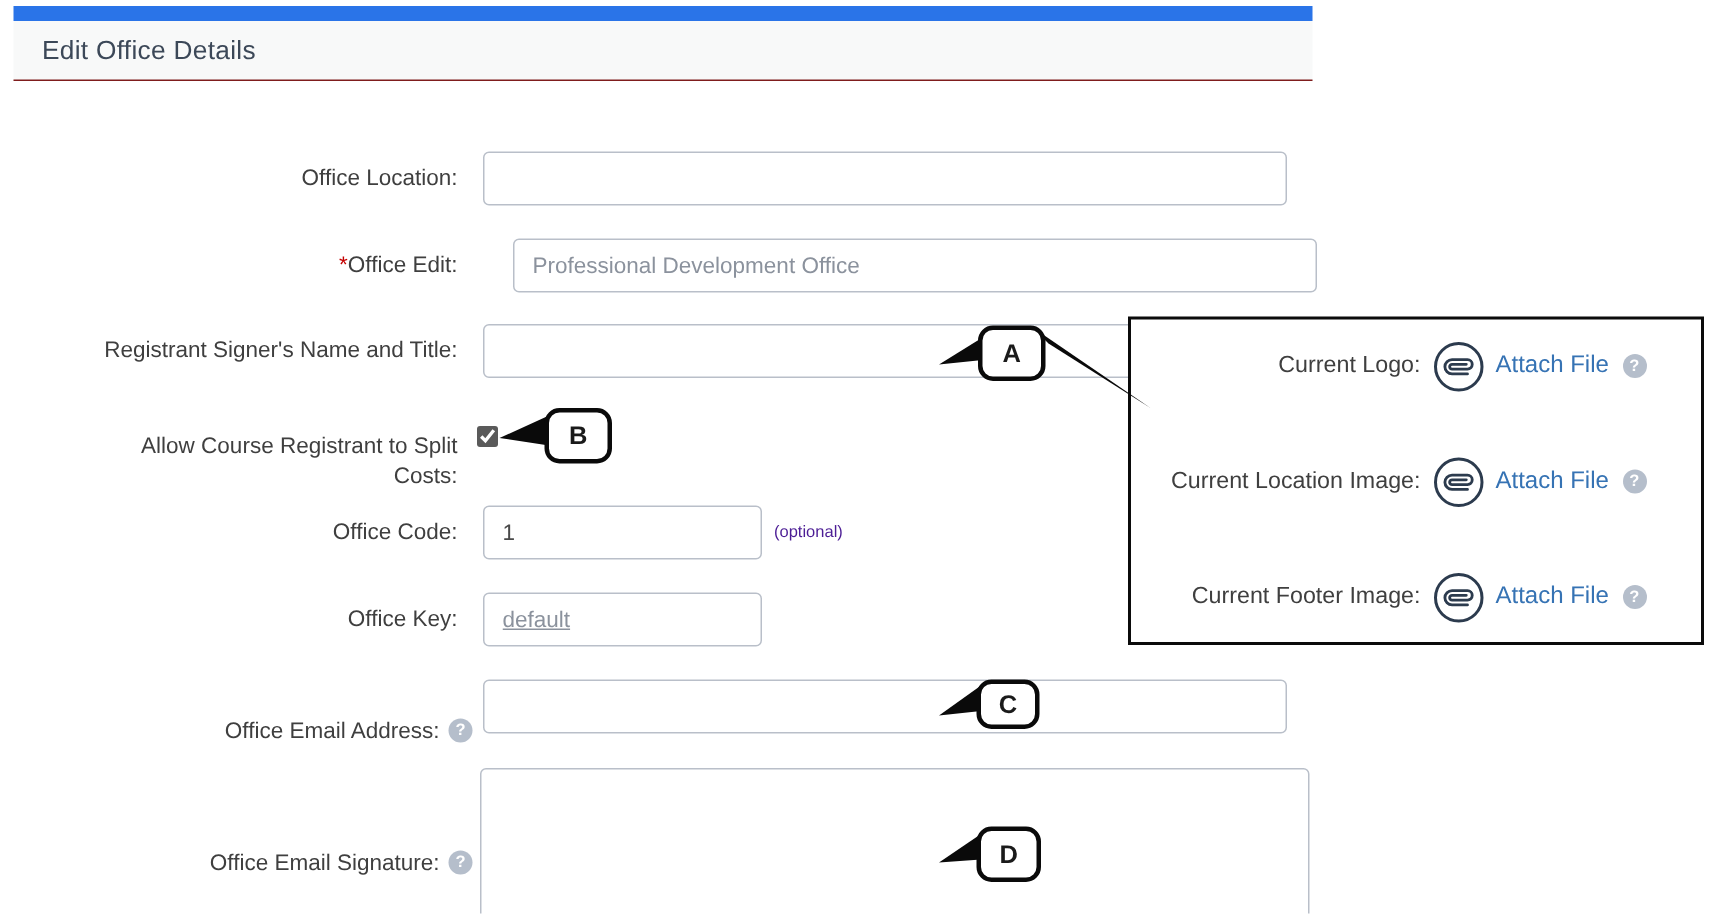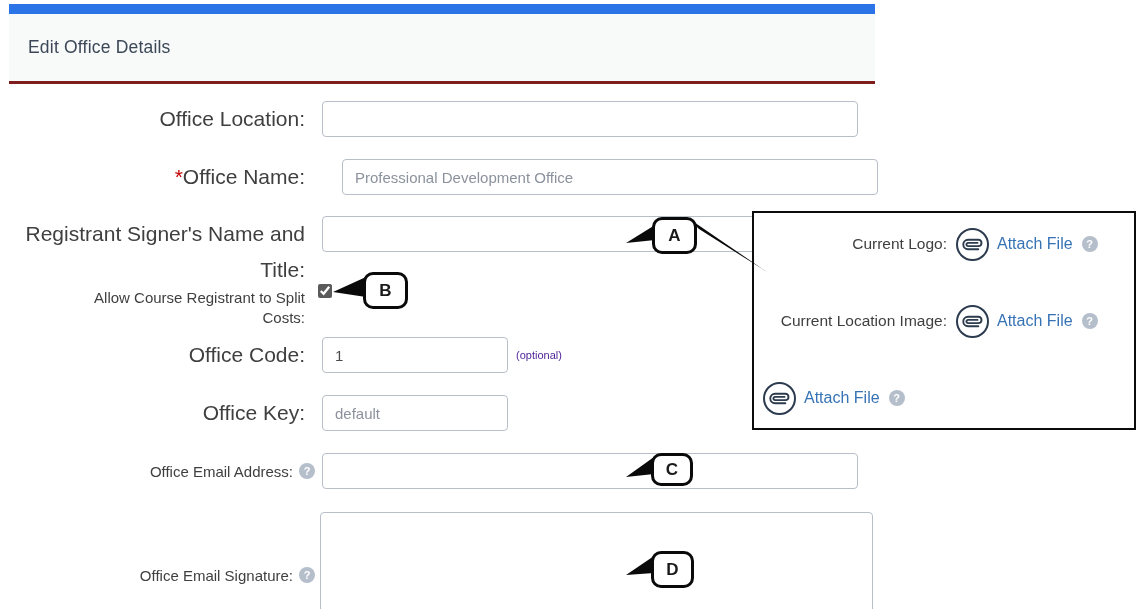--- a/index.html
+++ b/index.html
@@ -2,28 +2,28 @@
 <html><head>
 <meta charset="utf-8">
 <style>
   * { margin: 0; padding: 0; box-sizing: border-box; }
   html, body { width: 1148px; height: 609px; overflow: hidden; background: #ffffff;
     font-family: "Liberation Sans", sans-serif; }
   .stage { position: relative; width: 1148px; height: 609px; }
 
   
   .accent-bar { position: absolute; left: 9px; top: 4px; width: 866px; height: 10px; background: #2a74e8; }
-  .card-header { position: absolute; left: 9px; top: 14px; width: 866px; height: 70px;
-    background: #f8f9f9; border-bottom: 3px solid #7f1d1d; display: flex; align-items: center; }
+  .card-header { position: absolute; left: 9px; top: 14px; width: 866px; height: 40px;
+    background: #f8f9f9; border-bottom: 1px solid #7f1d1d; display: flex; align-items: center; }
   .card-title { margin-left: 19px; font-size: 17.5px; color: #3c4858; letter-spacing: .2px; }
 
   
   .row { position: absolute; }
   .lbl { position: absolute; left: 0; width: 305px; text-align: right;
-    font-size: 21px; color: #3f3f3f; line-height: 36px; }
+    font-size: 15px; color: #3f3f3f; line-height: 36px; }
   .lbl-flex { position: absolute; left: 0; width: 315px; display: flex; justify-content: flex-end;
     align-items: center; gap: 6px; height: 36px; font-size: 15px; color: #3f3f3f; }
   .lbl2 { position: absolute; left: 55px; width: 250px; text-align: right;
     font-size: 15px; color: #3f3f3f; line-height: 20px; }
   .req { color: #c40000; }
   input[type=text] { position: absolute; height: 36px; border: 1px solid #b9bfc9; border-radius: 4px;
     padding: 0 12px; font-size: 15px; color: #4a4a4a; font-family: "Liberation Sans", sans-serif;
     background: #fff; outline: none; }
   input[type=text].muted { color: #8b929d; }
   textarea { position: absolute; border: 1px solid #b9bfc9; border-radius: 4px; background: #fff;
@@ -66,21 +66,21 @@
   <div class="card-header">
     <div class="card-title">Edit Office Details</div>
   </div>
 
   <div class="row">
     <div class="lbl" style="top:101px">Office Location:</div>
     <input type="text" style="left: 322px; top: 101px; width: 536px;">
   </div>
 
   <div class="row">
-    <div class="lbl" style="top:159px"><span class="req">*</span><span>Office Name:</span></div>
+    <div class="lbl" style="top:159px"><span class="req">*</span><span>Office Edit:</span></div>
     <input type="text" class="muted" style="left: 322px; top: 159px; width: 536px; margin-left: 20px;" value="Professional Development Office">
   </div>
 
   <div class="row">
     <div class="lbl" style="top:216px">Registrant Signer's Name and Title:</div>
     <input type="text" style="left: 322px; top: 216px; width: 536px;">
   </div>
 
   <div class="row">
     <div class="lbl2" style="top:288px">Allow Course Registrant to Split Costs:</div>
@@ -88,25 +88,25 @@
   </div>
 
   <div class="row">
     <div class="lbl" style="top:337px">Office Code:</div>
     <input type="text" style="left: 322px; top: 337px; width: 186px;" value="1">
     <div class="hint" style="left:516px;top:337px">(optional)</div>
   </div>
 
   <div class="row">
     <div class="lbl" style="top:395px">Office Key:</div>
-    <input type="text" class="muted" style="left: 322px; top: 395px; width: 186px;" value="default">
+    <input type="text" class="muted" style="left: 322px; top: 395px; width: 186px; text-decoration: underline;" value="default">
   </div>
 
   <div class="row">
-    <div class="lbl-flex" style="top:453px">
+    <div class="lbl-flex" style="top:469px">
       <span>Office Email Address:</span>
       <span class="help">?</span>
     </div>
     <input type="text" style="left: 322px; top: 453px; width: 536px;">
   </div>
 
   <div class="row">
     <div class="lbl-flex" style="top:557px">
       <span>Office Email Signature:</span>
       <span class="help">?</span>
@@ -129,20 +129,21 @@
       <div class="attach-lbl">Current Location Image:</div>
       <div class="clip-circle">
         <svg width="19" height="19" viewBox="0 0 24 24" fill="none" stroke="#2c3b4e" stroke-width="2.4" stroke-linecap="round" stroke-linejoin="round">
             <path d="M21.44 11.05l-9.19 9.19a6 6 0 0 1-8.49-8.49l9.19-9.19a4 4 0 0 1 5.66 5.66l-9.2 9.19a2 2 0 0 1-2.83-2.83l8.49-8.48"></path>
           </svg>
       </div>
       <a href="#" class="attach-link">Attach File</a>
       <span class="help">?</span>
     </div>
     <div class="attach-row" style="top:167px">
+      <div class="attach-lbl">Current Footer Image:</div>
       <div class="clip-circle">
         <svg width="19" height="19" viewBox="0 0 24 24" fill="none" stroke="#2c3b4e" stroke-width="2.4" stroke-linecap="round" stroke-linejoin="round">
             <path d="M21.44 11.05l-9.19 9.19a6 6 0 0 1-8.49-8.49l9.19-9.19a4 4 0 0 1 5.66 5.66l-9.2 9.19a2 2 0 0 1-2.83-2.83l8.49-8.48"></path>
           </svg>
       </div>
       <a href="#" class="attach-link">Attach File</a>
       <span class="help">?</span>
     </div>
   </div>
 

